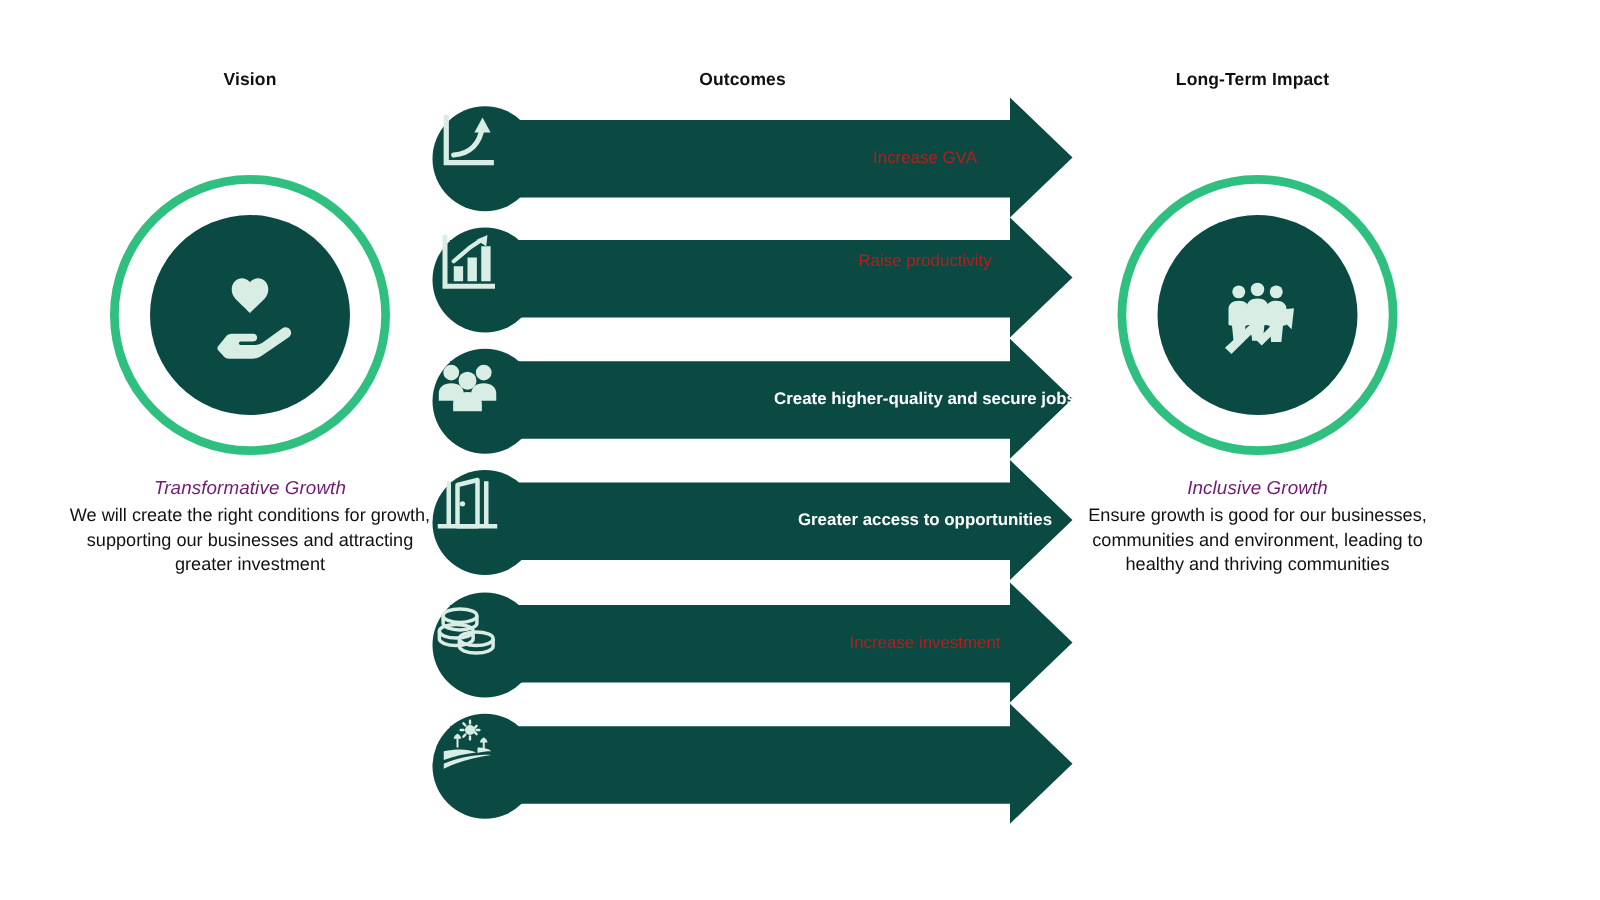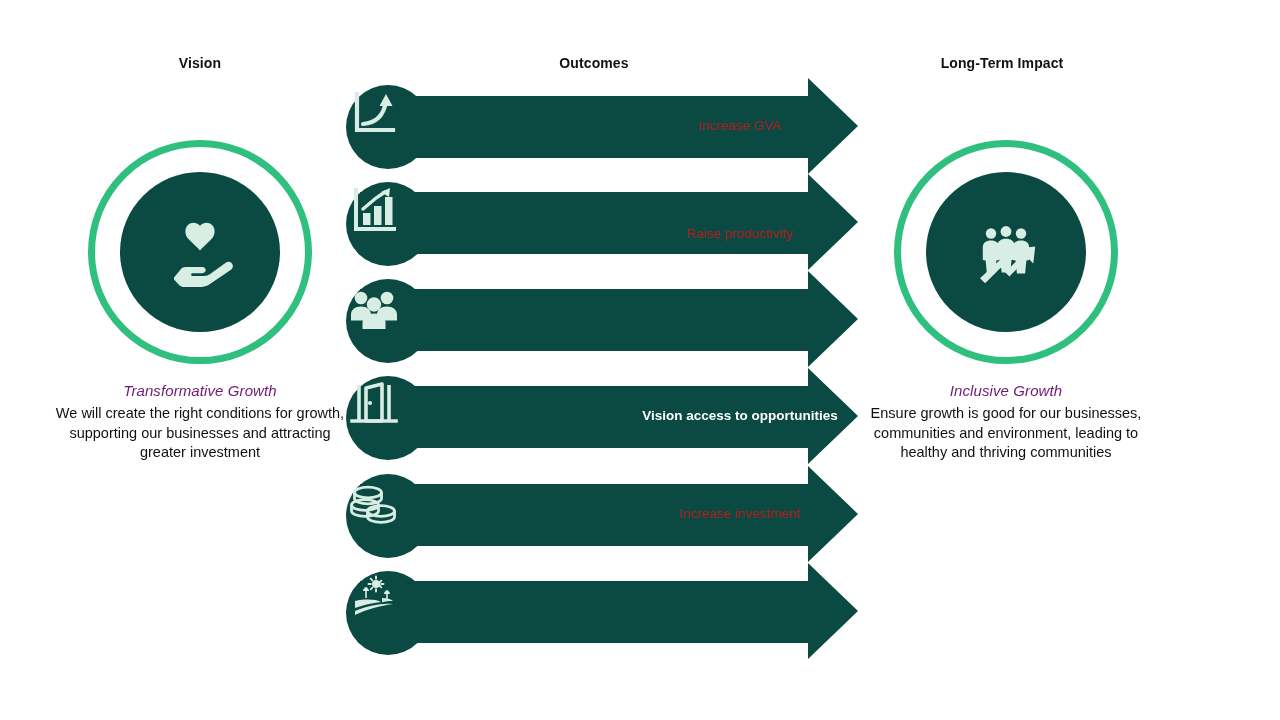--- a/index.html
+++ b/index.html
@@ -236,19 +236,20 @@
             <path d="M41 19 c0 0 -3 1.5 -3 4 h2.2 v7 h1.6 v-7 H44 c0 -2.5 -3 -4 -3 -4z"></path>
             <path d="M9 30 c10 -2 20 -2 26 1 -9 1 -18 3 -26 6 Z"></path>
             <path d="M9 40 c12 -5 26 -8 38 -7 -13 2 -26 5 -38 11 Z"></path>
             <path d="M36 27 c5 0 9 1 11 3 -4 0 -8 0.5 -11 1.3 Z"></path>
           </g>
         </svg>
       </span>
     </div>
 
     <div class="arrow-label" style="top:48px;">Increase GVA</div>
-    <div class="arrow-label" style="top:156px;">Raise productivity</div>
-    <div class="arrow-label bold" style="top:338px;">Vision access to opportunities</div>
+    <div class="arrow-label" style="top:131px;">Raise productivity</div>
+    <div class="arrow-label bold" style="top:241px;">Create higher-quality and secure jobs</div>
+    <div class="arrow-label bold" style="top:338px;">Greater access to opportunities</div>
     <div class="arrow-label" style="top:436px;">Increase investment</div>
 
   </div>
 
 </div>
 
 </body></html>

